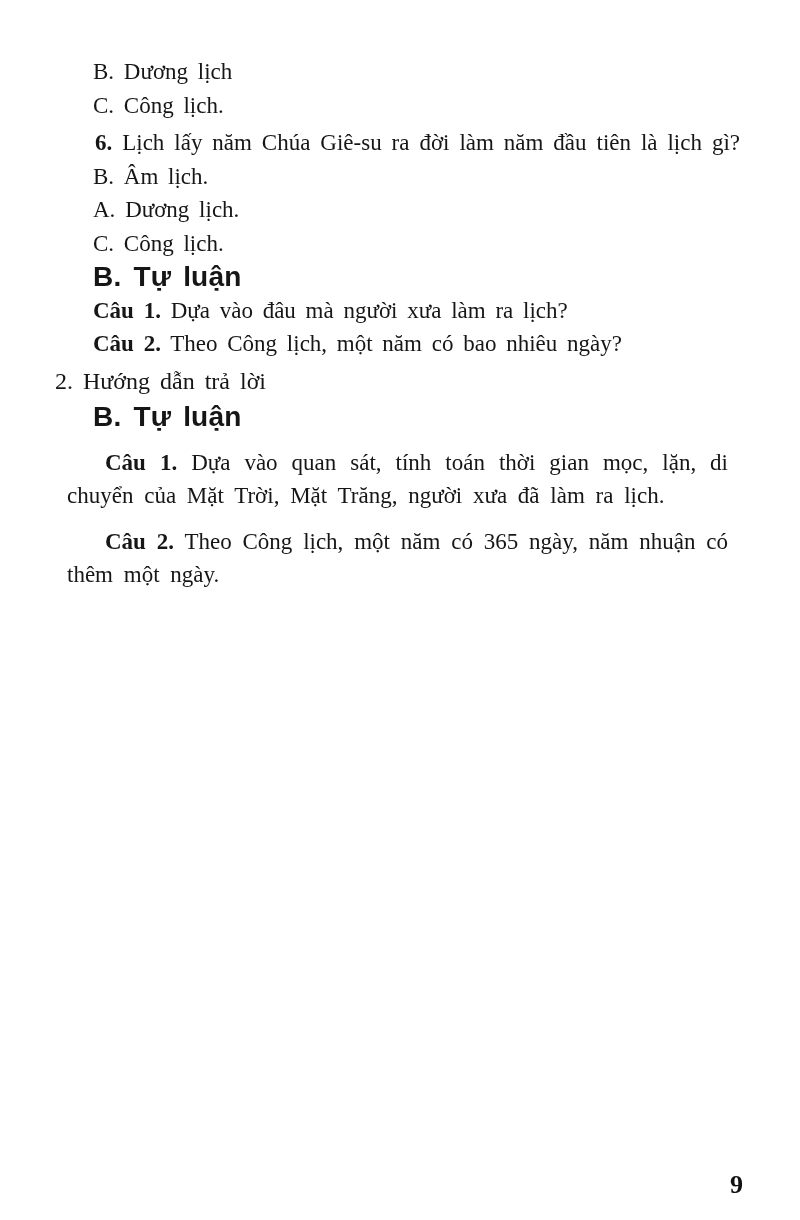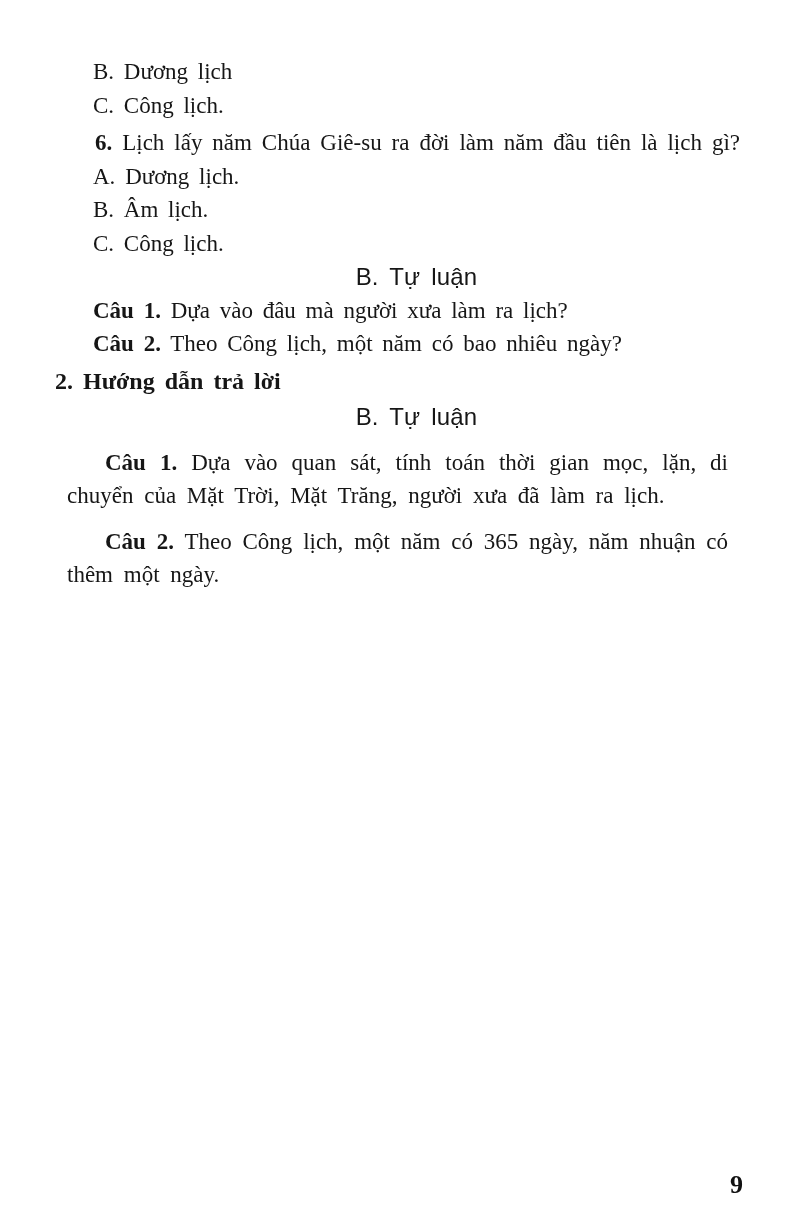--- a/index.html
+++ b/index.html
@@ -39,27 +39,26 @@
   .q-justify {
     line-height: 33.5px;
     text-align: justify;
     text-align-last: justify;
     white-space: normal;
     margin-top: 4px;
     margin-left: 40px;
   }
   .heading-sans {
     font-family: "Liberation Sans", sans-serif;
-    font-size: 24px;
-    font-weight: normal;
+    font-size: 28px;
+    font-weight: bold;
     letter-spacing: 0.2px;
-    text-align: center;
   }
   .heading-serif {
-    font-weight: bold;
+    font-weight: normal;
     font-size: 24px;
     margin-top: 4px;
   }
   .mt2 { margin-top: 2px; }
   .para {
     margin: 12px;
     line-height: 33.5px;
     text-align: justify;
     text-indent: 38px;
     word-spacing: 5px;
@@ -87,26 +86,26 @@
     <div class="line indent">
       <span>C.</span>
       <span>Công lịch.</span>
     </div>
 
     <div class="q-justify">
       <span class="b">6.</span>
       <span>Lịch lấy năm Chúa Giê-su ra đời làm năm đầu tiên là lịch gì?</span>
     </div>
     <div class="line indent">
+      <span>B.</span>
+      <span>Âm lịch.</span>
+    </div>
+    <div class="line indent">
       <span>A.</span>
       <span>Dương lịch.</span>
-    </div>
-    <div class="line indent">
-      <span>B.</span>
-      <span>Âm lịch.</span>
     </div>
     <div class="line indent">
       <span>C.</span>
       <span>Công lịch.</span>
     </div>
 
     <div class="line indent heading-sans">B. Tự luận</div>
 
     <div class="line indent">
       <span class="b">Câu 1.</span>

